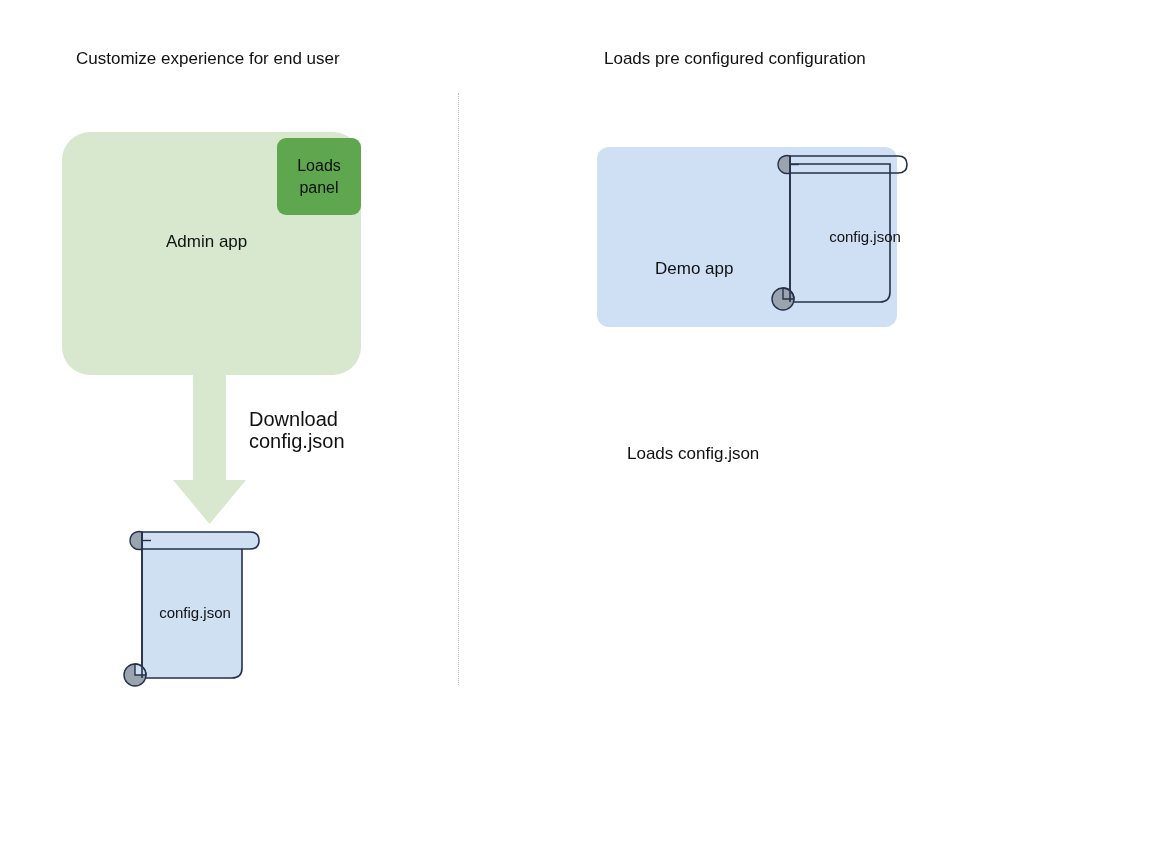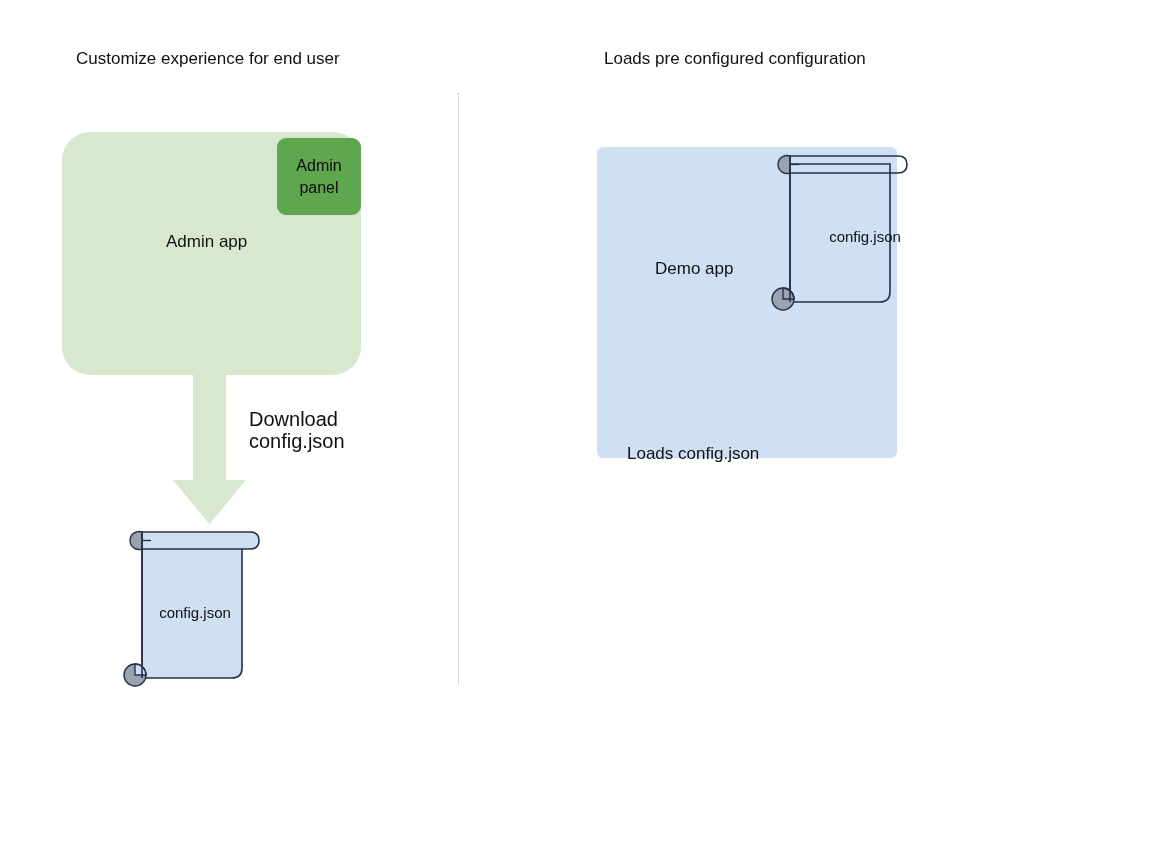--- a/index.html
+++ b/index.html
@@ -57,23 +57,23 @@
     top: 132px;
     width: 299px;
     height: 243px;
     background: #d7e8cf;
     border-radius: 28px;
   }
   #demo-app {
     left: 597px;
     top: 147px;
     width: 300px;
-    height: 311px;
+    height: 180px;
     background: #cfe0f5;
-    border-radius: 6px;
+    border-radius: 12px;
   }
   .app-label {
     font-size: 17px;
     line-height: 20px;
     color: #111111;
     position: absolute;
     white-space: nowrap;
   }
   #admin-app-label { left: 104px; top: 100px; }
   #demo-app-label  { left: 58px;  top: 112px; }
@@ -151,21 +151,21 @@
 
   <div class="abs col-title" id="title-right">Loads pre configured configuration</div>
 
   <div class="abs" id="divider"></div>
 
   <div class="abs app-card" id="admin-app">
 
     <span class="app-label" id="admin-app-label">Admin app</span>
 
     <div id="admin-panel">
-      <span>Admin panel</span>
+      <span>Loads panel</span>
     </div>
   </div>
 
   <div class="abs" id="download-arrow">
     <svg width="104" height="158" viewBox="0 0 104 158" xmlns="http://www.w3.org/2000/svg">
       <polygon points="33,0 66,0 66,112 86,112 49.5,156 13,112 33,112" fill="#d7e8cf"></polygon>
     </svg>
   </div>
 
   <div class="abs arrow-label">

